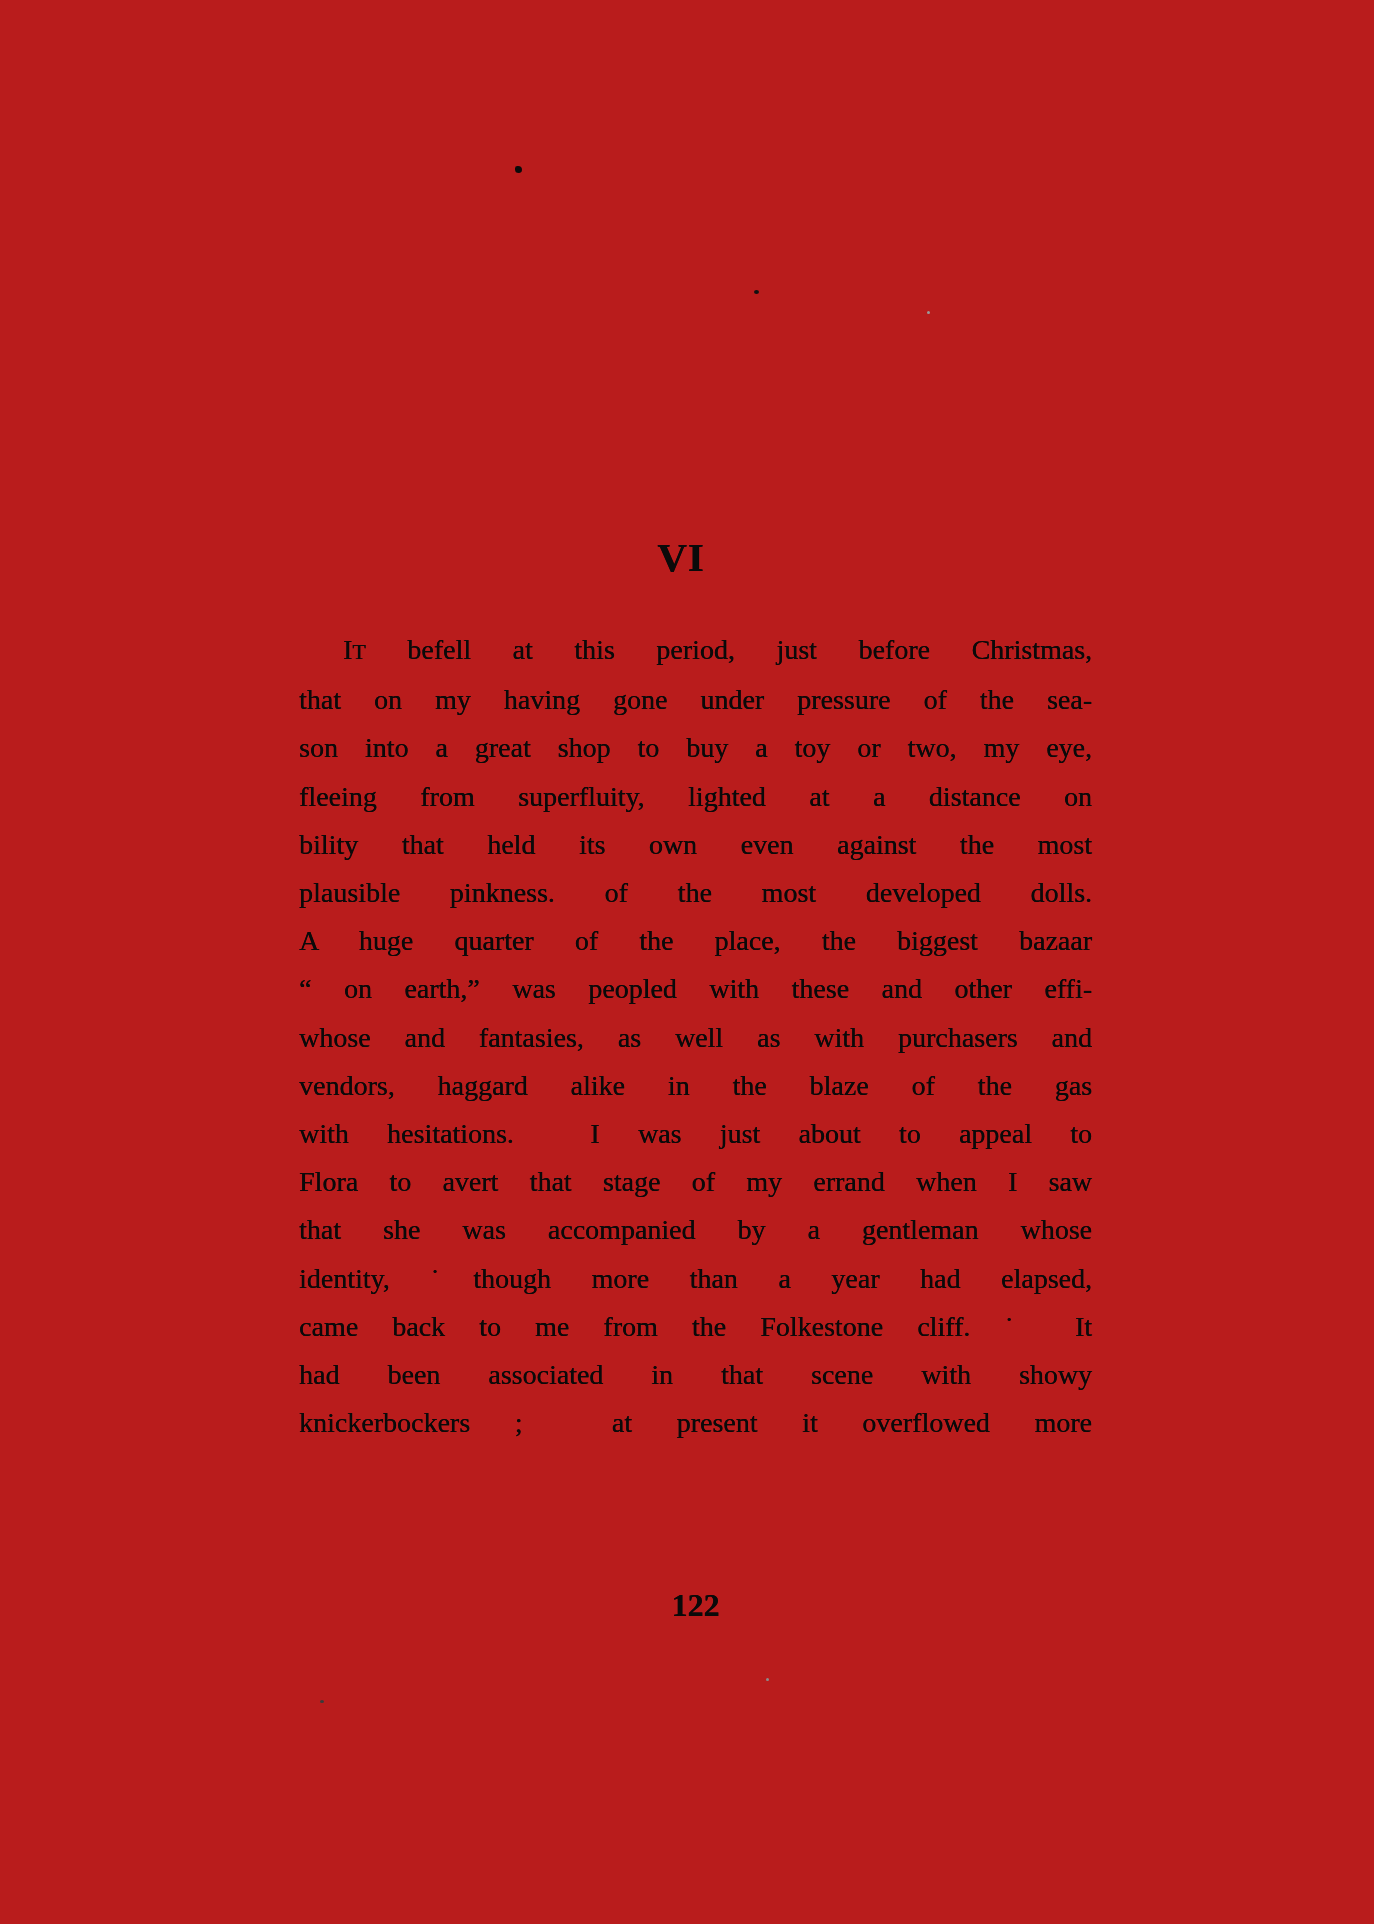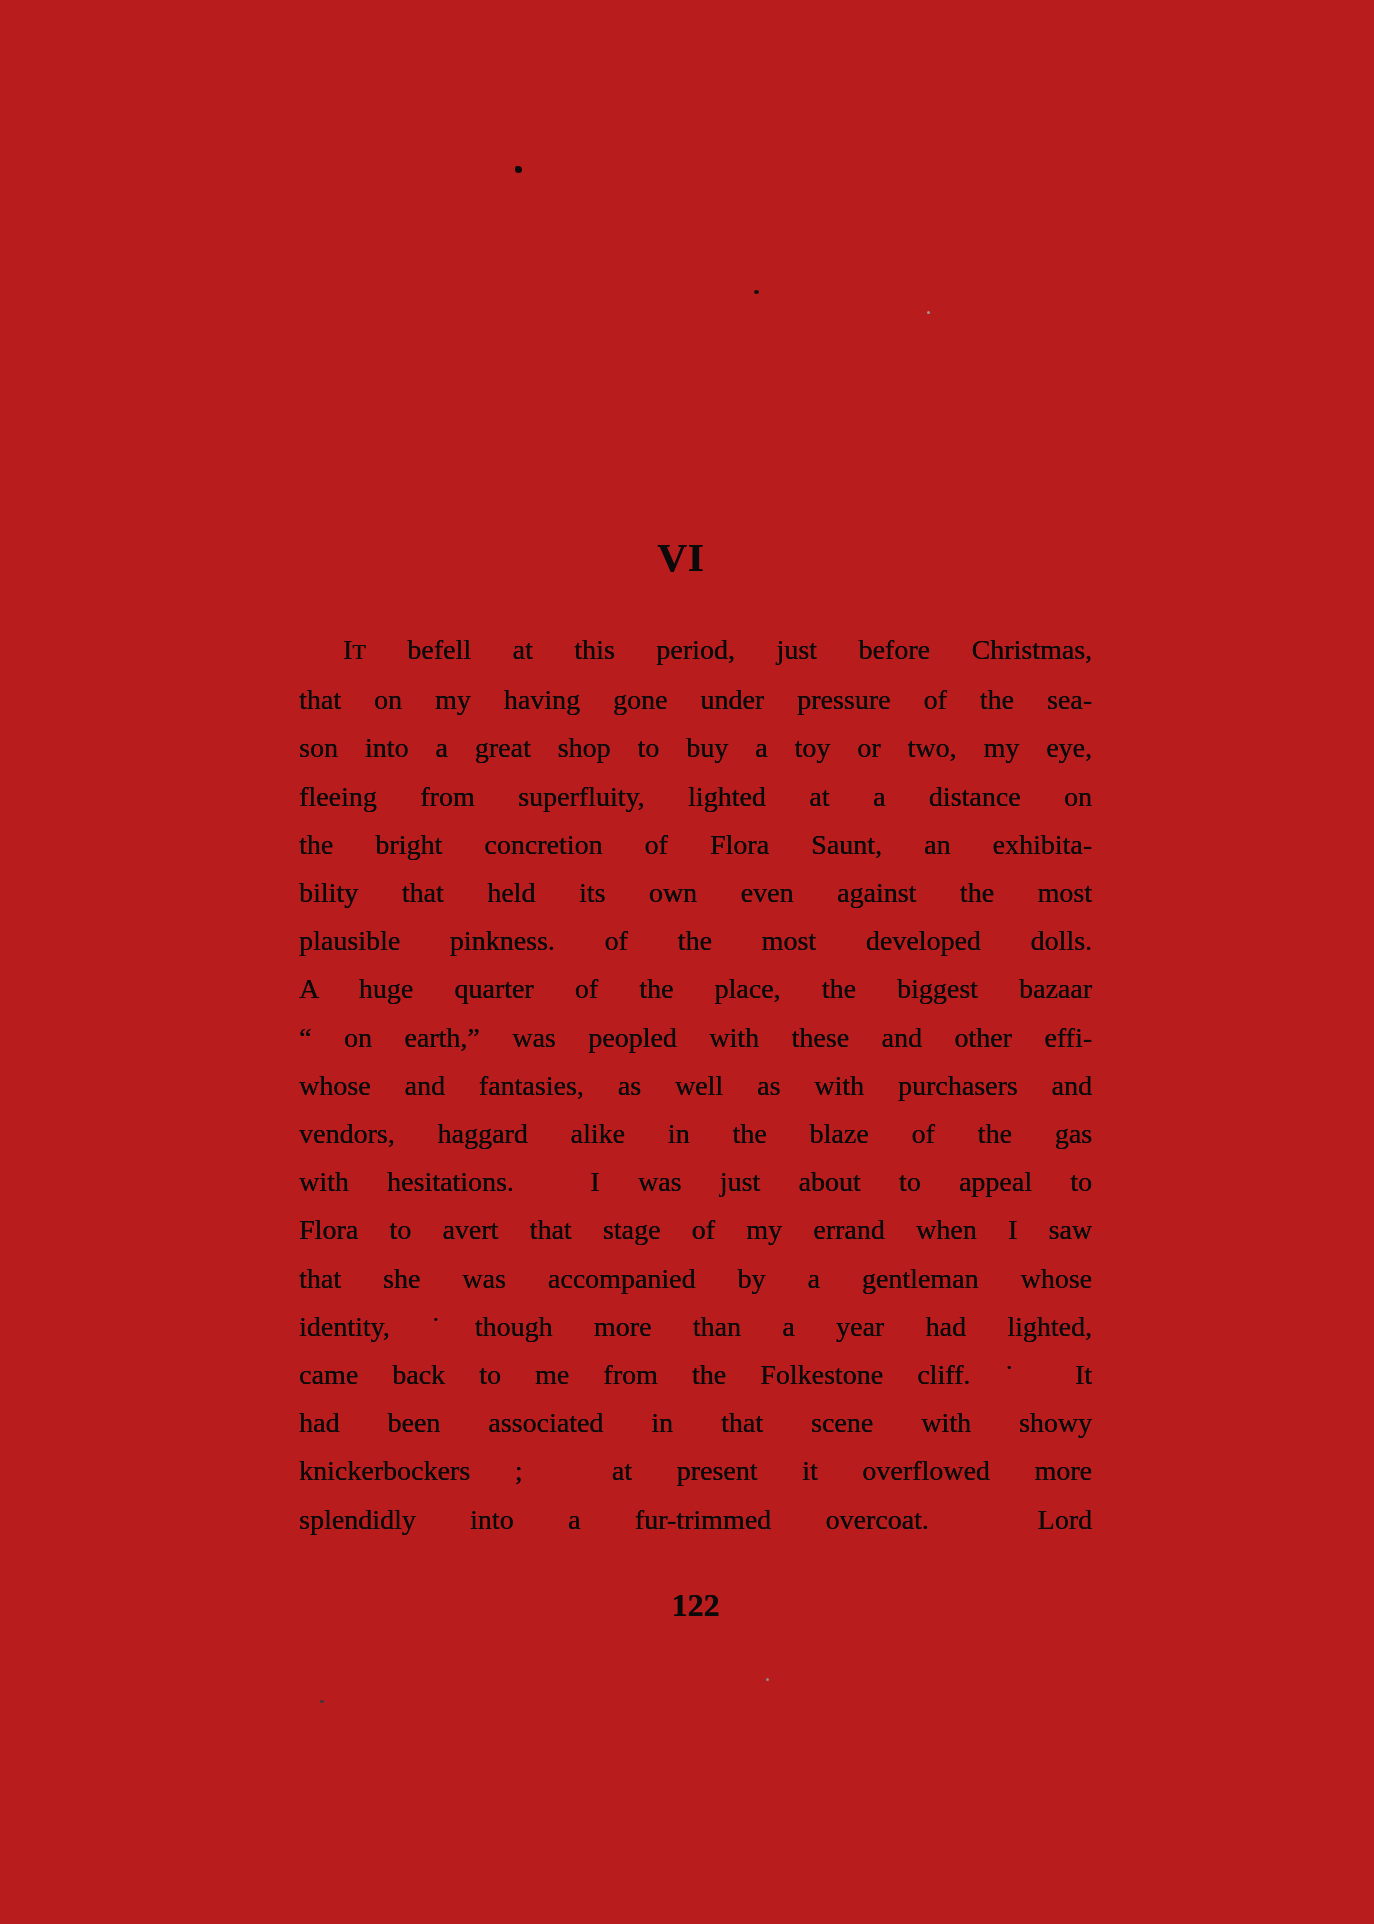--- a/index.html
+++ b/index.html
@@ -80,32 +80,30 @@
   <div class="speck s4"></div>
   <div class="speck s5"></div>
 
   <div class="chapter-heading">VI</div>
 
   <div class="body-text">
     <div class="tline first"><span>I</span><span class="smallcap">T</span> <span>befell at this period, just before Christmas,</span></div>
     <div class="tline">that on my having gone under pressure of the sea-</div>
     <div class="tline">son into a great shop to buy a toy or two, my eye,</div>
     <div class="tline">fleeing from superfluity, lighted at a distance on</div>
-    <div class="tline">the bright concretion of Flora Saunt, an exhibita-</div>
     <div class="tline">bility that held its own even against the most</div>
     <div class="tline">plausible pinkness. of the most developed dolls.</div>
     <div class="tline">A huge quarter of the place, the biggest bazaar</div>
     <div class="tline">“&nbsp;on earth,” was peopled with these and other effi-</div>
     <div class="tline">whose and fantasies, as well as with purchasers and</div>
     <div class="tline">vendors, haggard alike in the blaze of the gas</div>
     <div class="tline">with hesitations.&nbsp; I was just about to appeal to</div>
     <div class="tline">Flora to avert that stage of my errand when I saw</div>
     <div class="tline">that she was accompanied by a gentleman whose</div>
-    <div class="tline">identity, ˙though more than a year had lighted,</div>
+    <div class="tline">identity, ˙though more than a year had elapsed,</div>
     <div class="tline">came back to me from the Folkestone cliff.&nbsp;˙ It</div>
     <div class="tline">had been associated in that scene with showy</div>
     <div class="tline">knickerbockers&nbsp;;&nbsp; at present it overflowed more</div>
-    <div class="tline">splendidly into a fur-trimmed overcoat.&nbsp; Lord</div>
   </div>
 
   <div class="page-number">122</div>
 
 </div>
 
 </body></html>

